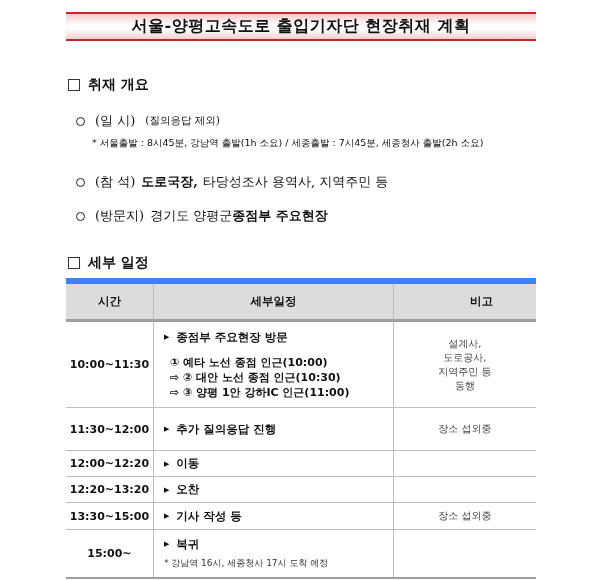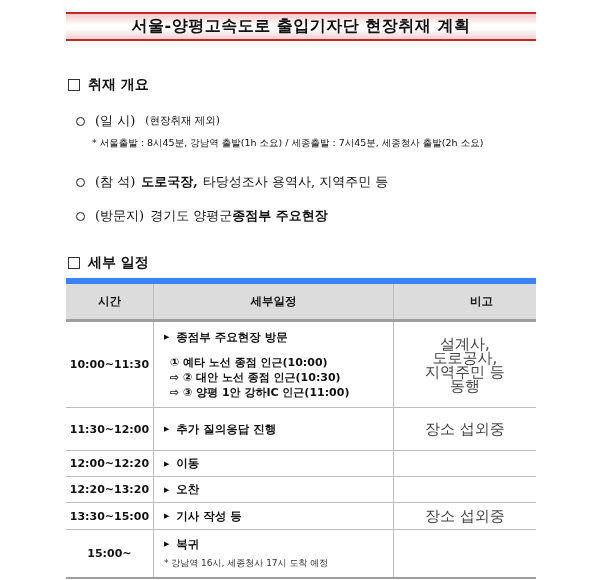--- a/index.html
+++ b/index.html
@@ -23,39 +23,39 @@
   table.sched th:first-child { border-left:none; }
   table.sched td { border-left:1px solid #bdbdbd; border-top:1px solid #bdbdbd; vertical-align:middle; padding:0; }
   table.sched td:first-child { border-left:none; text-align:center; font-weight:bold; font-size:11px; }
   table.sched tr:last-child td { border-bottom:2px solid #9e9e9e; }
   .col-time { width:86px; }
   .col-detail { width:263px; }
   .col-note { width:121px;padding-left:34px; }
   .item { padding-left:10px; font-weight:bold; font-size:11.5px; display:flex; align-items:center; }
   .tri { font-size:7px; margin-right:7px; }
   .sub { padding-left:16px; font-weight:bold; font-size:11px; line-height:15px; }
-  .remark { text-align:center; font-size:15px; color:#444; line-height:14px; }
+  .remark { text-align:center; font-size:10px; color:#444; line-height:14px; }
   .detail-note { padding-left:10px; font-size:9px; color:#333; margin-top:5px; }
 </style>
 </head>
 <body>
 
 <div class="title-bar">
   <span class="title-text">서울-양평고속도로 출입기자단 현장취재 계획</span>
 </div>
 
 <div class="section" style="top:76px;justify-content:space-between;">
   <span class="sq"></span>
   <span>취재 개요</span>
 </div>
 
 <div class="bullet-line" style="top:112px;">
   <span class="circ"></span>
   <span class="label">(일  시)</span>
-  <span class="small">(현장취재 제외)</span>
+  <span class="small">(질의응답 제외)</span>
 </div>
 <div class="note">* 서울출발 : 8시45분, 강남역 출발(1h 소요) / 세종출발 : 7시45분, 세종청사 출발(2h 소요)</div>
 
 <div class="bullet-line" style="top:173px;">
   <span class="circ"></span>
   <span class="label">(참  석)</span>
   <span class="bold" style="margin-right:5px;">도로국장,</span>
   <span>타당성조사 용역사, 지역주민 등</span>
 </div>
 

